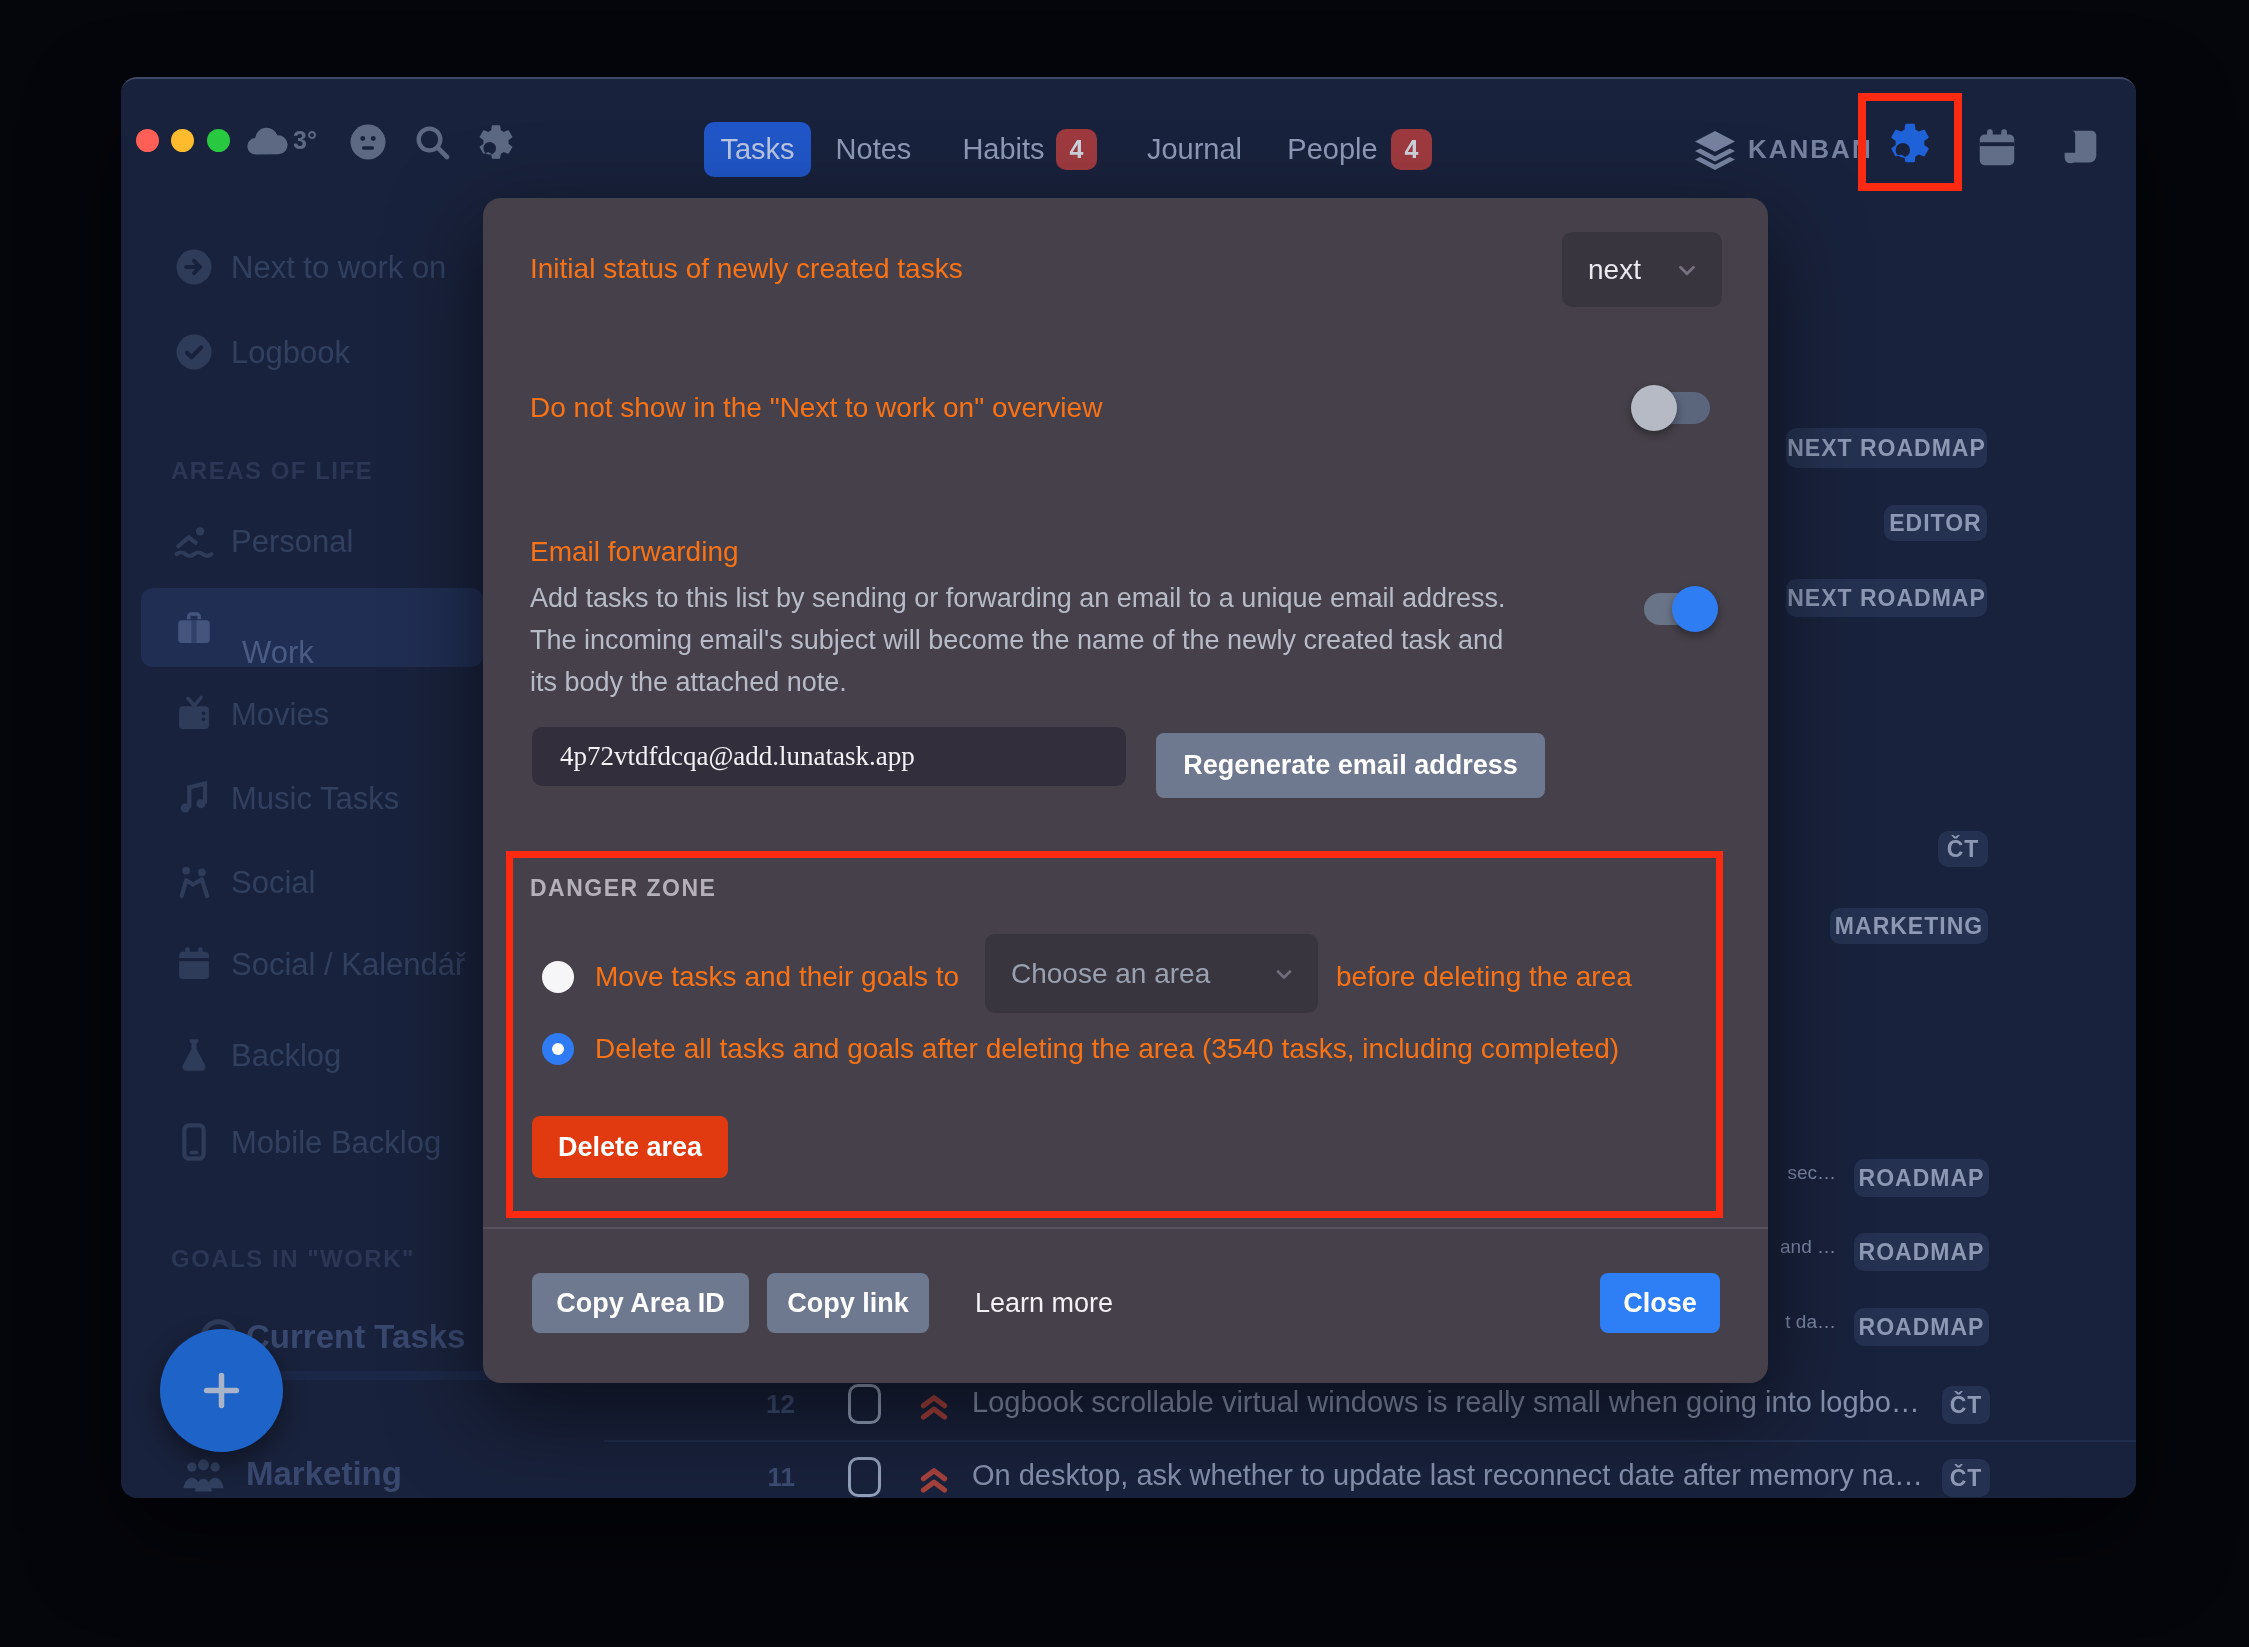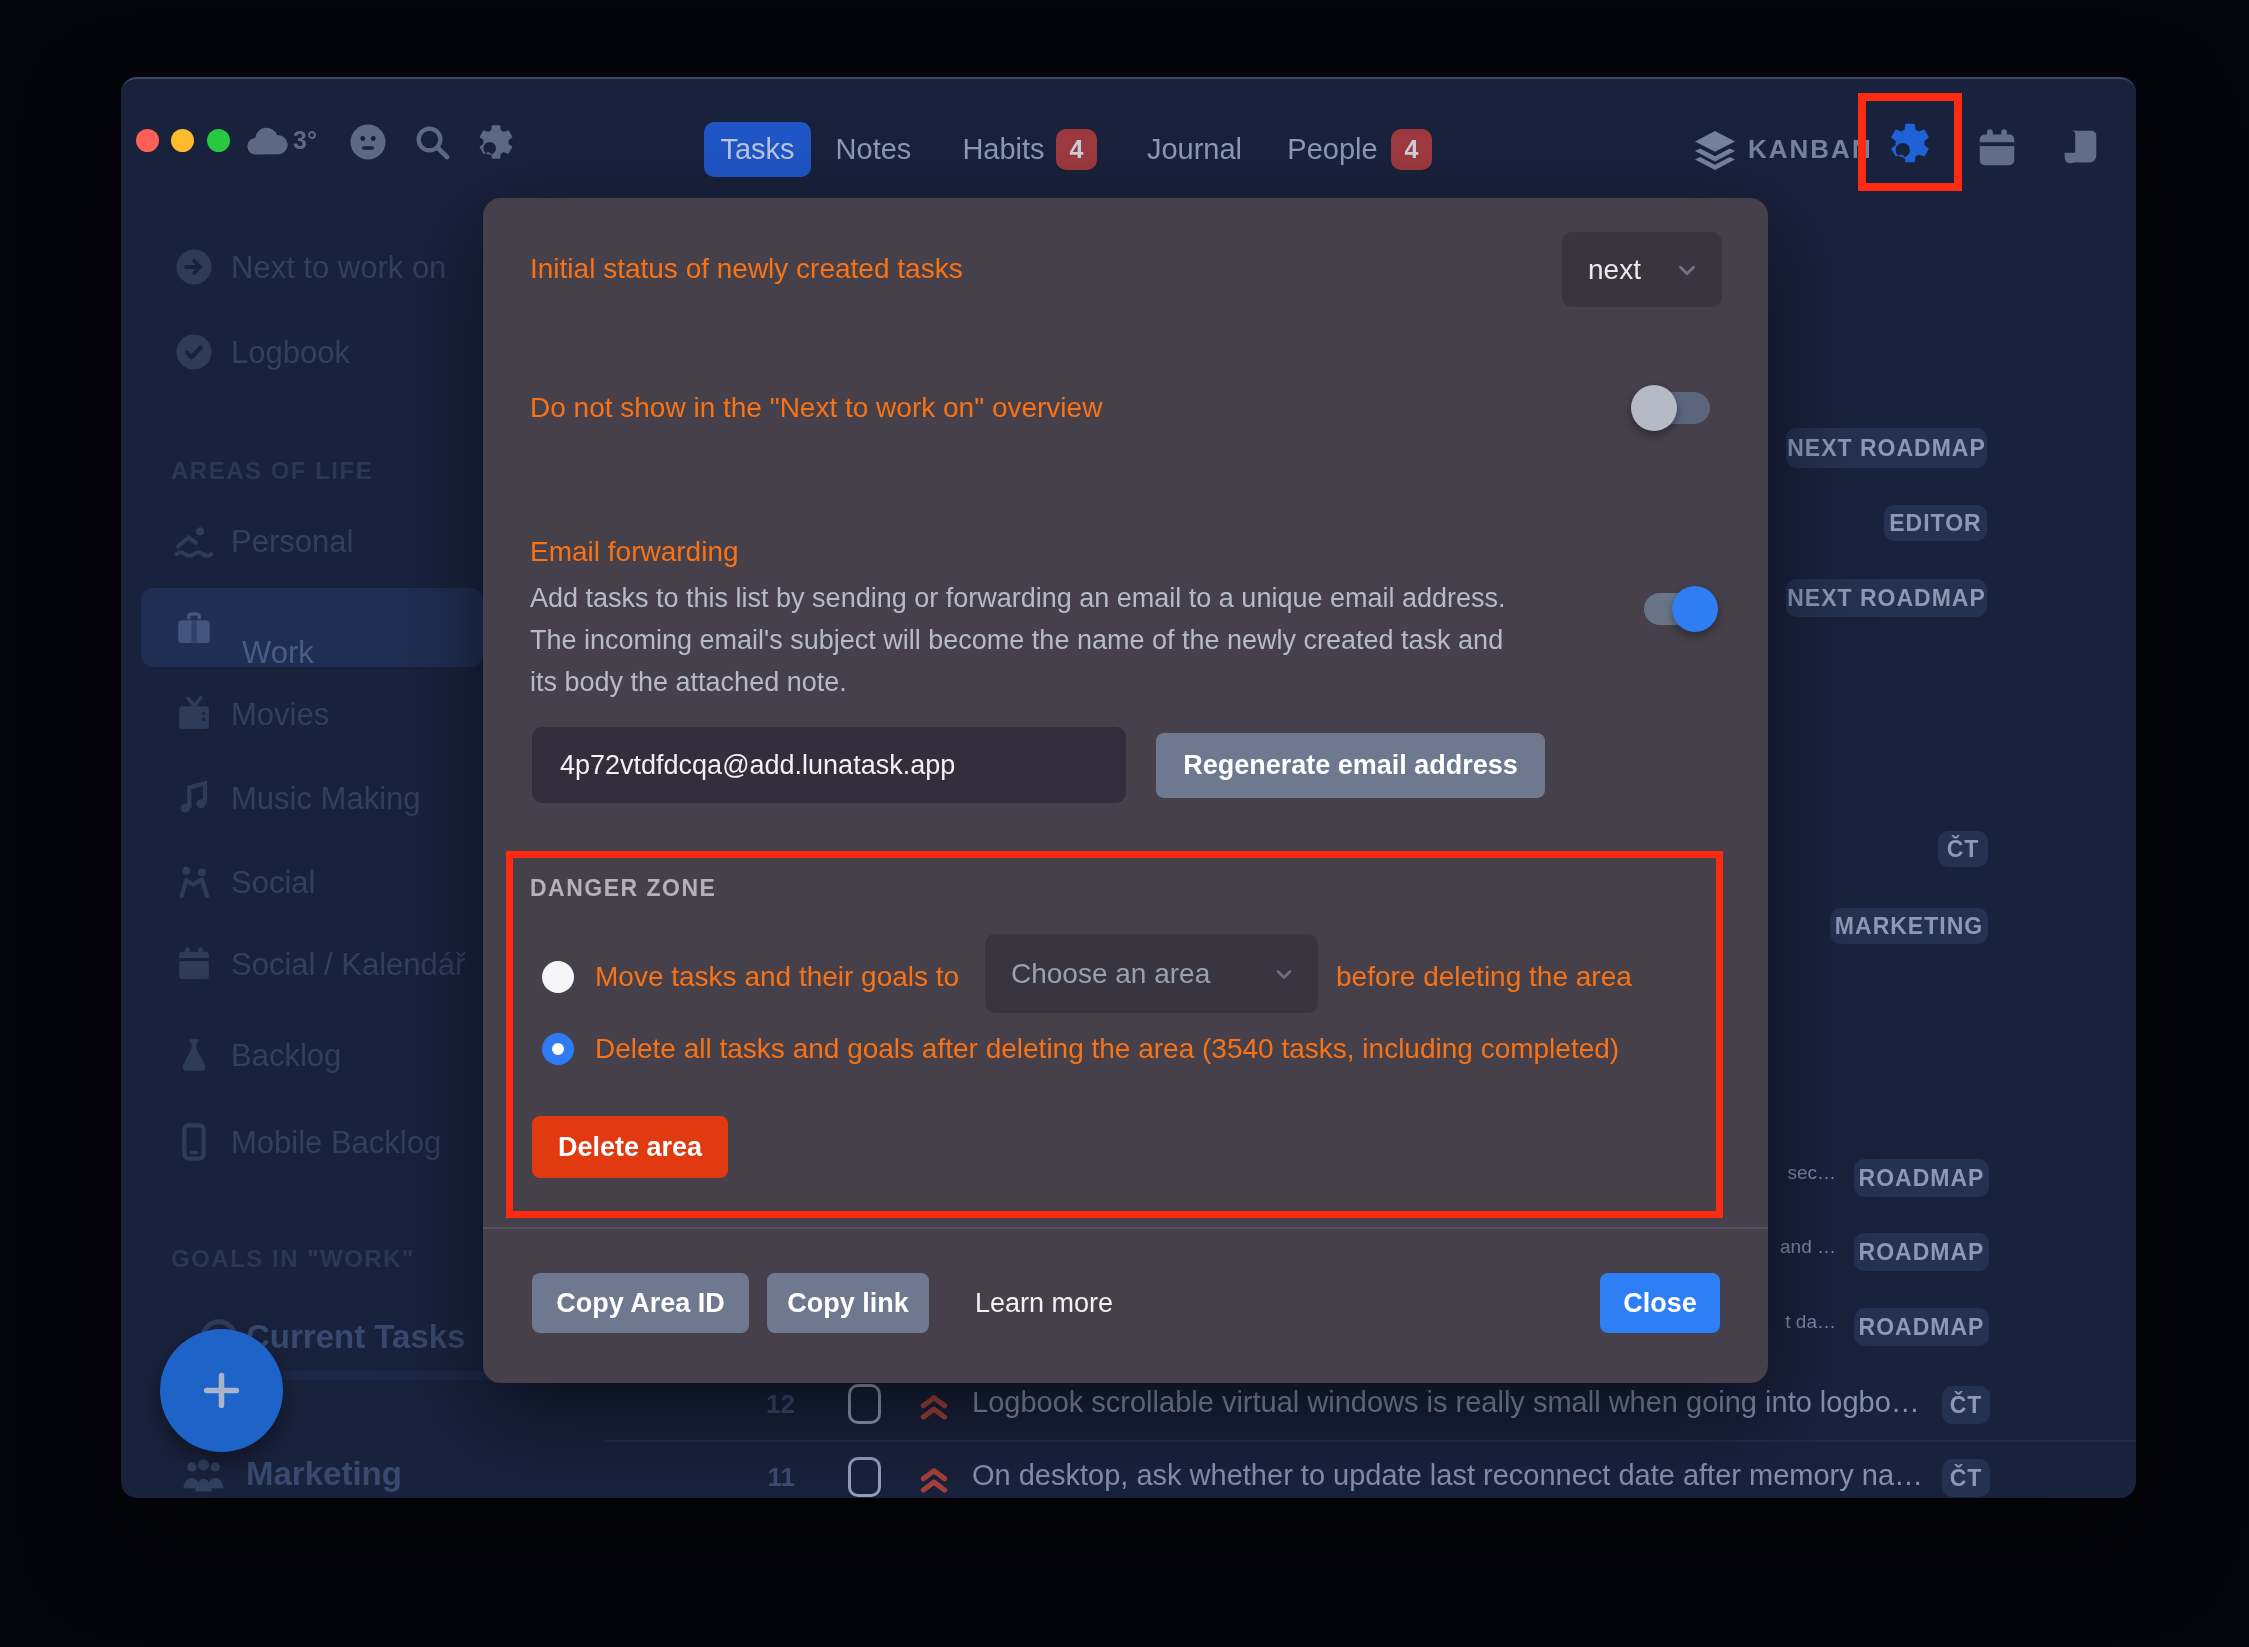--- a/index.html
+++ b/index.html
@@ -188,21 +188,21 @@
       <circle cx="17.5" cy="11.5" r="1" fill="#19223c"></circle>
         <circle cx="17.5" cy="15" r="1" fill="#19223c"></circle>
     </svg>
     <div class="side-item" style="top:614px;">Movies</div>
 
     <svg class="side-icon" style="top:698px;" viewBox="0 0 24 24">
       <path d="M9.3 17.5V6l9-2.3v11.4" stroke="currentColor" stroke-width="2.4" fill="none"></path>
       <circle cx="7" cy="17.7" r="2.6" fill="currentColor"></circle>
       <circle cx="16" cy="15.3" r="2.6" fill="currentColor"></circle>
     </svg>
-    <div class="side-item" style="top:698px;">Music Making</div>
+    <div class="side-item" style="top:698px;">Music Tasks</div>
 
     <svg class="side-icon" style="top:782px;" viewBox="0 0 24 24">
       <circle cx="7.5" cy="5.5" r="2.2" fill="currentColor"></circle>
       <circle cx="16.5" cy="6.5" r="2.2" fill="currentColor"></circle>
       <path d="M5 20l2.5-9 4 2.5M19.5 20l-3-9.5-3.5 2" stroke="currentColor" stroke-width="2.4" fill="none" stroke-linecap="round" stroke-linejoin="round"></path>
     </svg>
     <div class="side-item" style="top:782px;">Social</div>
 
     <svg class="side-icon" style="top:864px;" viewBox="0 0 24 24">
       <rect x="3.5" y="5" width="17" height="15.5" rx="2" fill="currentColor"></rect>
@@ -305,21 +305,21 @@
       <div class="toggle-knob" style="left:1148px;top:187px;background:#b6bac5;"></div>
     </div>
 
     <div class="m-label" style="left:47px;top:338px;">Email forwarding</div>
     <div class="m-desc" style="left:47px;top:379px;width:1000px;">Add tasks to this list by sending or forwarding an email to a unique email address. The incoming email's subject will become the name of the newly created task and its body the attached note.</div>
     <div>
       <div class="toggle-track" style="left:1161px;top:395px;background:#6a7488;"></div>
       <div class="toggle-knob" style="left:1189px;top:388px;background:#2e7df2;"></div>
     </div>
 
-    <input class="text-input" style="left: 49px; top: 529px; width: 594px; height: 76px;" readonly="" value="4p72vtdfdcqa@add.lunatask.app">
+    <input class="text-input" style="left: 49px; top: 529px; width: 594px; height: 59px; font-family: Liberation Serif, serif;" readonly="" value="4p72vtdfdcqa@add.lunatask.app">
     <button class="btn-slate" style="left:673px;top:535px;width:389px;height:65px;">Regenerate email address</button>
 
     <div class="danger-rect"></div>
     <div class="danger-title">DANGER ZONE</div>
 
     <div class="radio off" style="left:59px;top:763px;"></div>
     <div class="m-label" style="left:112px;top:763px;">Move tasks and their goals to</div>
     <div class="m-select" style="left:502px;top:736px;width:333px;height:79px;">
       <span style="color:#99a1b1;">Choose an area</span>
       <svg width="24" height="24" viewBox="0 0 24 24">

